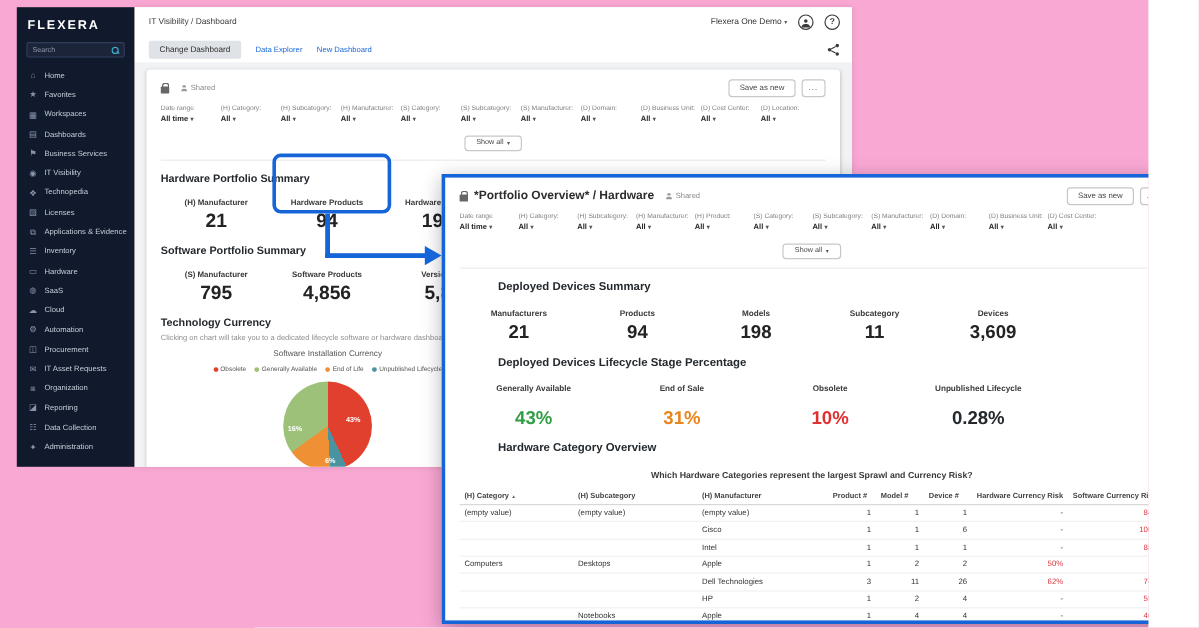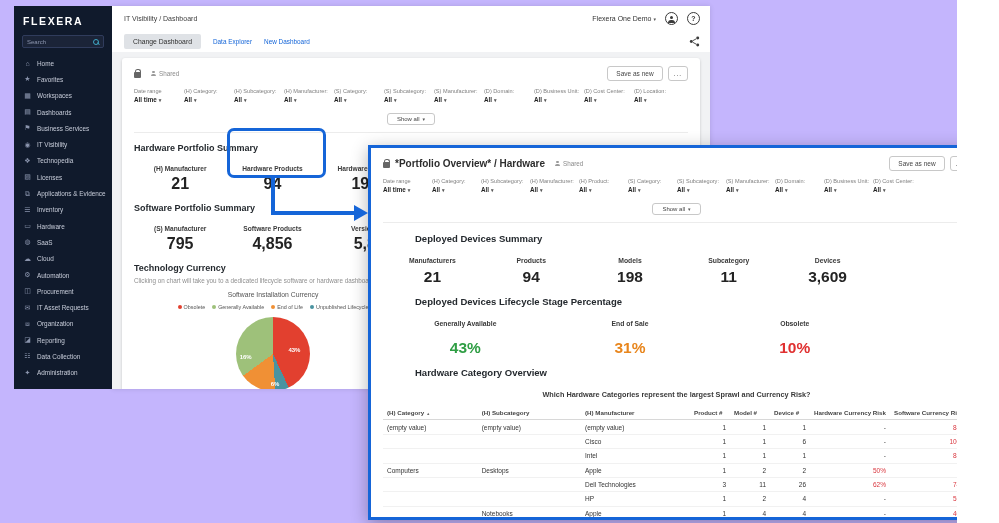--- a/index.html
+++ b/index.html
@@ -1,17 +1,17 @@
 <!DOCTYPE html>
 <html><head>
 <meta charset="utf-8">
 <style>
   * { margin:0; padding:0; box-sizing:border-box; }
   body { background:#ffffff; font-family:"Liberation Sans", sans-serif; }
-  .canvas { position:relative; width:957px; height:523px; background:#c4b5fd; overflow:hidden; }
+  .canvas { position:relative; width:957px; height:523px; background:#f9a8d4; overflow:hidden; }
 
   
   .sidebar { position:absolute; left:14px; top:6px; width:98px; height:383px; background:#101a2c; color:#c7ccd9; z-index:2; }
   .logo { padding:9px 9px 4px; color:#fff; font-size:10.5px; font-weight:bold; letter-spacing:1.6px; }
   .search-box { margin:4px 8px 7px; height:13px; background:#1b2438; border:1px solid #303c5c; border-radius:2px; display:flex; align-items:center; padding:0 4px; cursor:text; }
   .sp { font-size:6px; color:#8d97b0; flex:1; }
   .mag { position:relative; width:6px; height:6px; }
   .mag::before { content:""; position:absolute; left:0; top:0; width:4px; height:4px; border:1px solid #3fa7c4; border-radius:50%; }
   .mag::after { content:""; position:absolute; left:4.2px; top:4.2px; width:2.5px; height:1px; background:#3fa7c4; transform:rotate(45deg); }
   .nav-item { display:flex; align-items:center; gap:5px; padding-left:9px; height:16.3px; font-size:6.4px; color:#c7ccd9; cursor:pointer; white-space:nowrap; }
@@ -570,20 +570,24 @@
           <div class="metric-value" style="color: rgb(47, 158, 68);">43%</div>
         </div>
       <div class="m5">
           <div class="metric-label lbl-tall">End of Sale</div>
           <div class="metric-value" style="color: rgb(232, 134, 29);">31%</div>
         </div>
       <div class="m5">
           <div class="metric-label lbl-tall">Obsolete</div>
           <div class="metric-value" style="color: rgb(224, 49, 49);">10%</div>
         </div>
+      <div class="m5">
+          <div class="metric-label lbl-tall">Unpublished Lifecycle</div>
+          <div class="metric-value" style="color: rgb(36, 41, 46);">0.28%</div>
+        </div>
     </div>
 
     <div class="section-h">Hardware Category Overview</div>
     <div class="q-text">Which Hardware Categories represent the largest Sprawl and Currency Risk?</div>
 
     <table class="cat">
       <thead>
         <tr>
           <th><span>(H) Category</span><span class="sort"></span></th>
           <th>(H) Subcategory</th>

